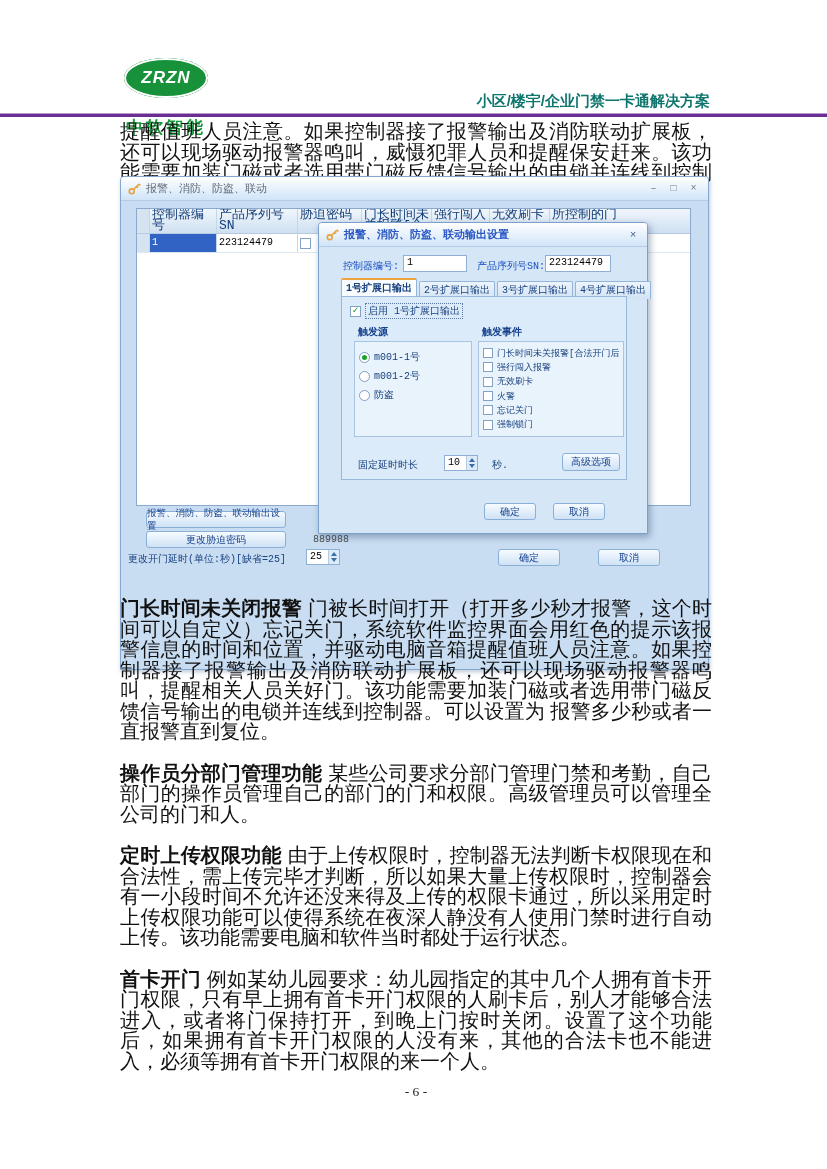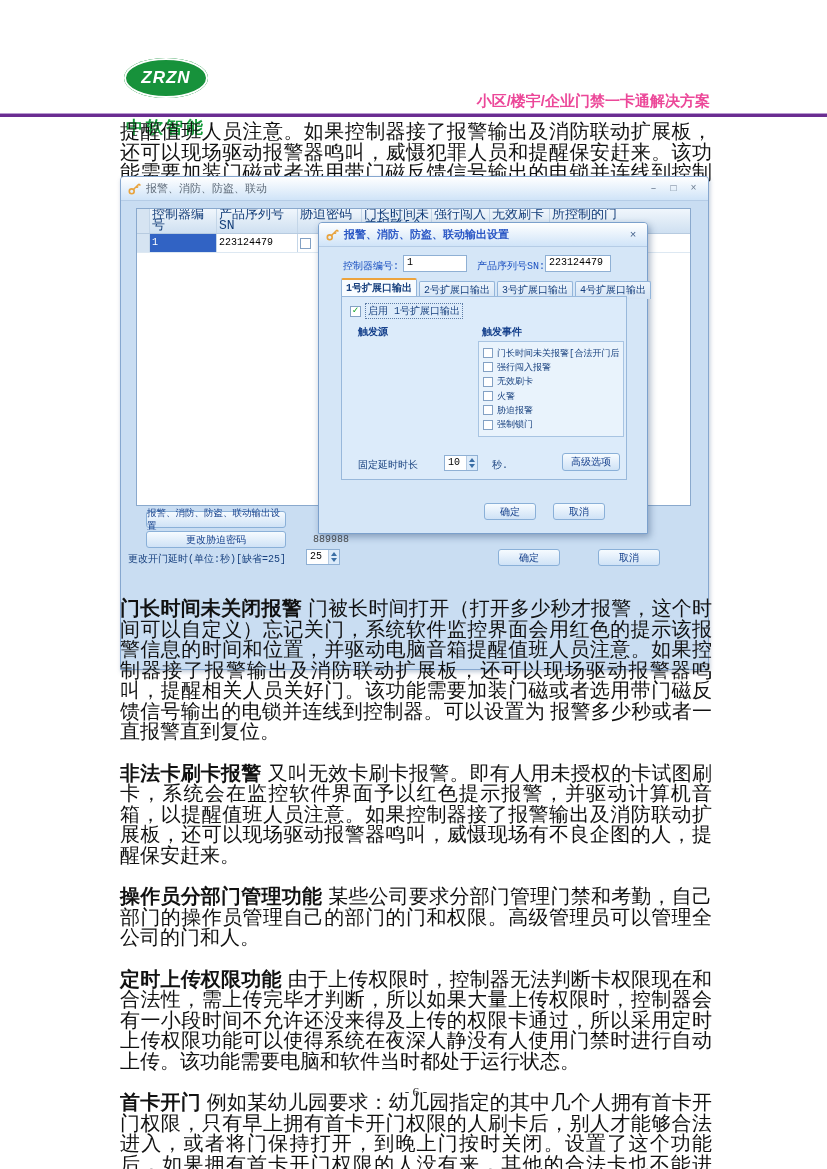--- a/index.html
+++ b/index.html
@@ -8,21 +8,21 @@
 
   
   .logo{position:absolute;left:121px;top:58px;width:90px;text-align:center;}
   .logo-oval{width:84px;height:40px;border-radius:50%;background:#17923b;
              box-shadow:inset 0 0 0 2px #fff, inset 0 0 0 5px #17923b;
              display:flex;align-items:center;justify-content:center;margin:0 auto;}
   .logo-oval span{color:#fff;font-style:italic;font-weight:bold;font-size:17px;
                   font-family:"Liberation Sans",sans-serif;letter-spacing:1px;}
   .logo-cn{margin-top:18px;color:#169a3a;font-weight:bold;font-size:17px;letter-spacing:3px;
            font-family:"Liberation Sans",sans-serif;}
-  .doc-title{position:absolute;right:117px;top:92px;font-weight:bold;font-size:15px;color:#ec4899;
+  .doc-title{position:absolute;right:117px;top:92px;font-weight:bold;font-size:15px;color:#0f766e;
              font-family:"Liberation Sans",sans-serif;}
   .rule{position:absolute;left:0;right:0;top:113px;height:3px;background:#6a2d91;
         border-top:1px solid #b89ad0;}
 
   
   .body-text{font-size:20px;line-height:20.5px;text-align:justify;color:#111;margin:0;}
   .intro{position:absolute;left:120px;top:121px;width:592px;}
   .paras{position:absolute;left:120px;top:598px;width:592px;}
   .paras p{margin:0 0 21px 0;}
   .paras b{margin-right:6px;}
@@ -210,40 +210,54 @@
       <div class="panel">
         <label class="enable">
           <span class="cb">
               <i class="chk">✓</i>
             </span>
           <span class="enlab">启用 1号扩展口输出</span>
         </label>
 
         <span class="gtitle" style="left:16px;top:28px">触发源</span>
         <span class="gtitle" style="left:140px;top:28px">触发事件</span>
+        <div class="obox srcbox" id="srcbox">
+            <label class="opt">
+              <span class="radio on"></span>
+              <span class="olab">m001-1号</span>
+            </label>
+            <label class="opt">
+              <span class="radio"></span>
+              <span class="olab">m001-2号</span>
+            </label>
+            <label class="opt">
+              <span class="radio"></span>
+              <span class="olab">防盗</span>
+            </label>
+          </div>
         <div class="obox evtbox" id="evtbox">
             <label class="opt">
               <span class="cb"></span>
               <span class="olab">门长时间未关报警[合法开门后]</span>
             </label>
             <label class="opt">
               <span class="cb"></span>
               <span class="olab">强行闯入报警</span>
             </label>
             <label class="opt">
               <span class="cb"></span>
               <span class="olab">无效刷卡</span>
             </label>
             <label class="opt">
               <span class="cb"></span>
               <span class="olab">火警</span>
             </label>
             <label class="opt">
               <span class="cb"></span>
-              <span class="olab">胁迫报警</span>
+              <span class="olab">忘记关门</span>
             </label>
             <label class="opt">
               <span class="cb"></span>
               <span class="olab">强制锁门</span>
             </label>
           </div>
 
         <span class="dlylabel">固定延时时长</span>
         <span class="spinbox spin-delay">
           <span class="spinval">10</span>
@@ -256,20 +270,19 @@
         <div class="btn adv">高级选项</div>
       </div>
 
       <div class="btn ok2">确定</div>
       <div class="btn cancel2">取消</div>
     </div>
   </div>
 
   <div class="paras">
     <p class="body-text"><b>门长时间未关闭报警</b><span>门被长时间打开（打开多少秒才报警，这个时间可以自定义）忘记关门，系统软件监控界面会用红色的提示该报警信息的时间和位置，并驱动电脑音箱提醒值班人员注意。如果控制器接了报警输出及消防联动扩展板，还可以现场驱动报警器鸣叫，提醒相关人员关好门。该功能需要加装门磁或者选用带门磁反馈信号输出的电锁并连线到控制器。可以设置为 报警多少秒或者一直报警直到复位。</span></p>
-    <p class="body-text"><b>非法卡刷卡报警</b><span>又叫无效卡刷卡报警。即有人用未授权的卡试图刷卡，系统会在监控软件界面予以红色提示报警，并驱动计算机音箱，以提醒值班人员注意。如果控制器接了报警输出及消防联动扩展板，还可以现场驱动报警器鸣叫，威慑现场有不良企图的人，提醒保安赶来。</span></p>
     <p class="body-text"><b>操作员分部门管理功能</b><span>某些公司要求分部门管理门禁和考勤，自己部门的操作员管理自己的部门的门和权限。高级管理员可以管理全公司的门和人。</span></p>
     <p class="body-text"><b>定时上传权限功能</b><span>由于上传权限时，控制器无法判断卡权限现在和合法性，需上传完毕才判断，所以如果大量上传权限时，控制器会有一小段时间不允许还没来得及上传的权限卡通过，所以采用定时上传权限功能可以使得系统在夜深人静没有人使用门禁时进行自动上传。该功能需要电脑和软件当时都处于运行状态。</span></p>
     <p class="body-text"><b>首卡开门</b><span>例如某幼儿园要求：幼儿园指定的其中几个人拥有首卡开门权限，只有早上拥有首卡开门权限的人刷卡后，别人才能够合法进入，或者将门保持打开，到晚上门按时关闭。设置了这个功能后，如果拥有首卡开门权限的人没有来，其他的合法卡也不能进入，必须等拥有首卡开门权限的来一个人。</span></p>
   </div>
 
   <div class="pagenum">- 6 -</div>
 </div>
 
 </body></html>

